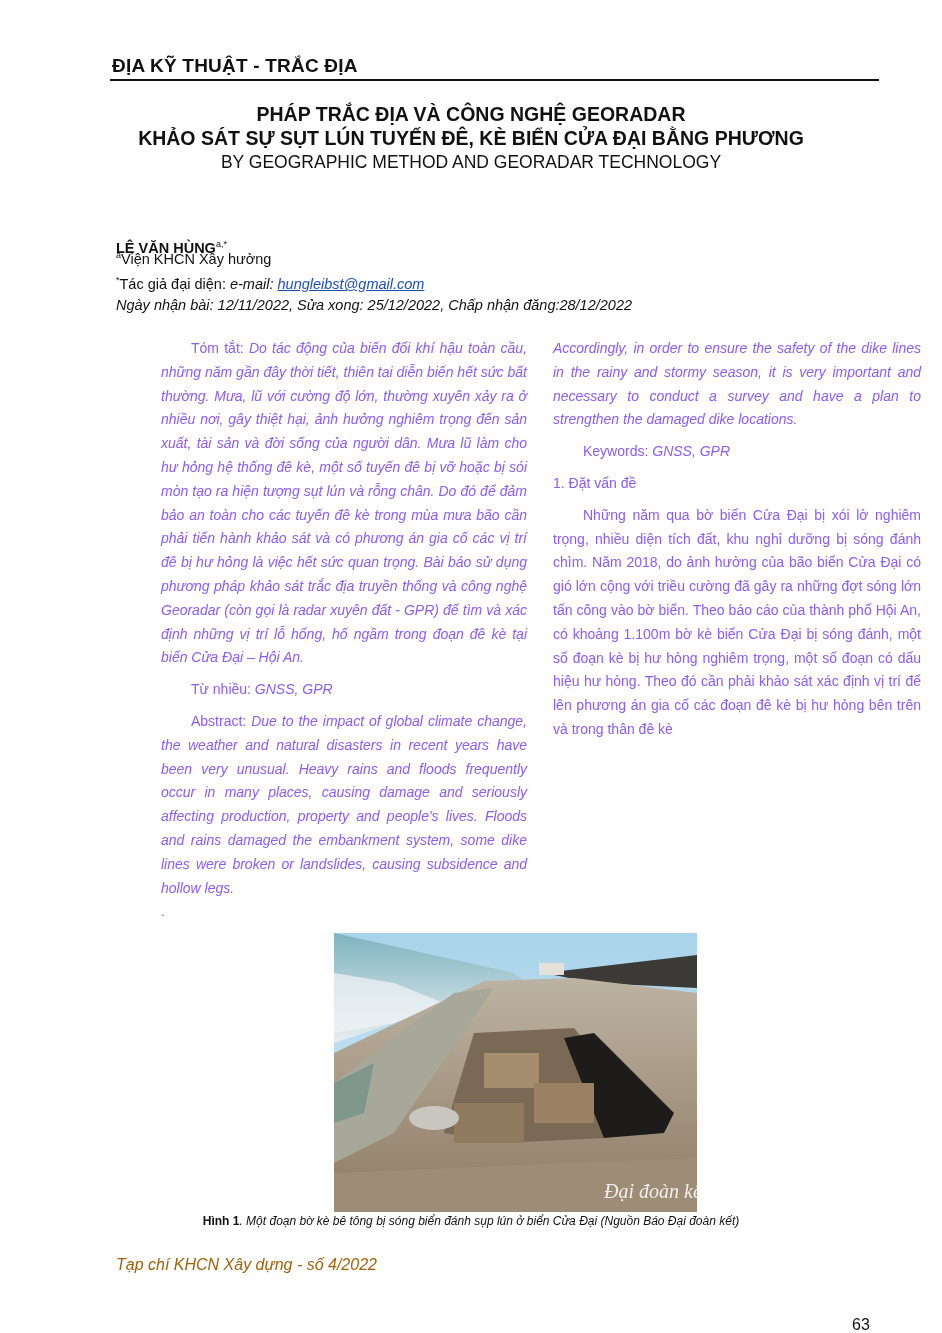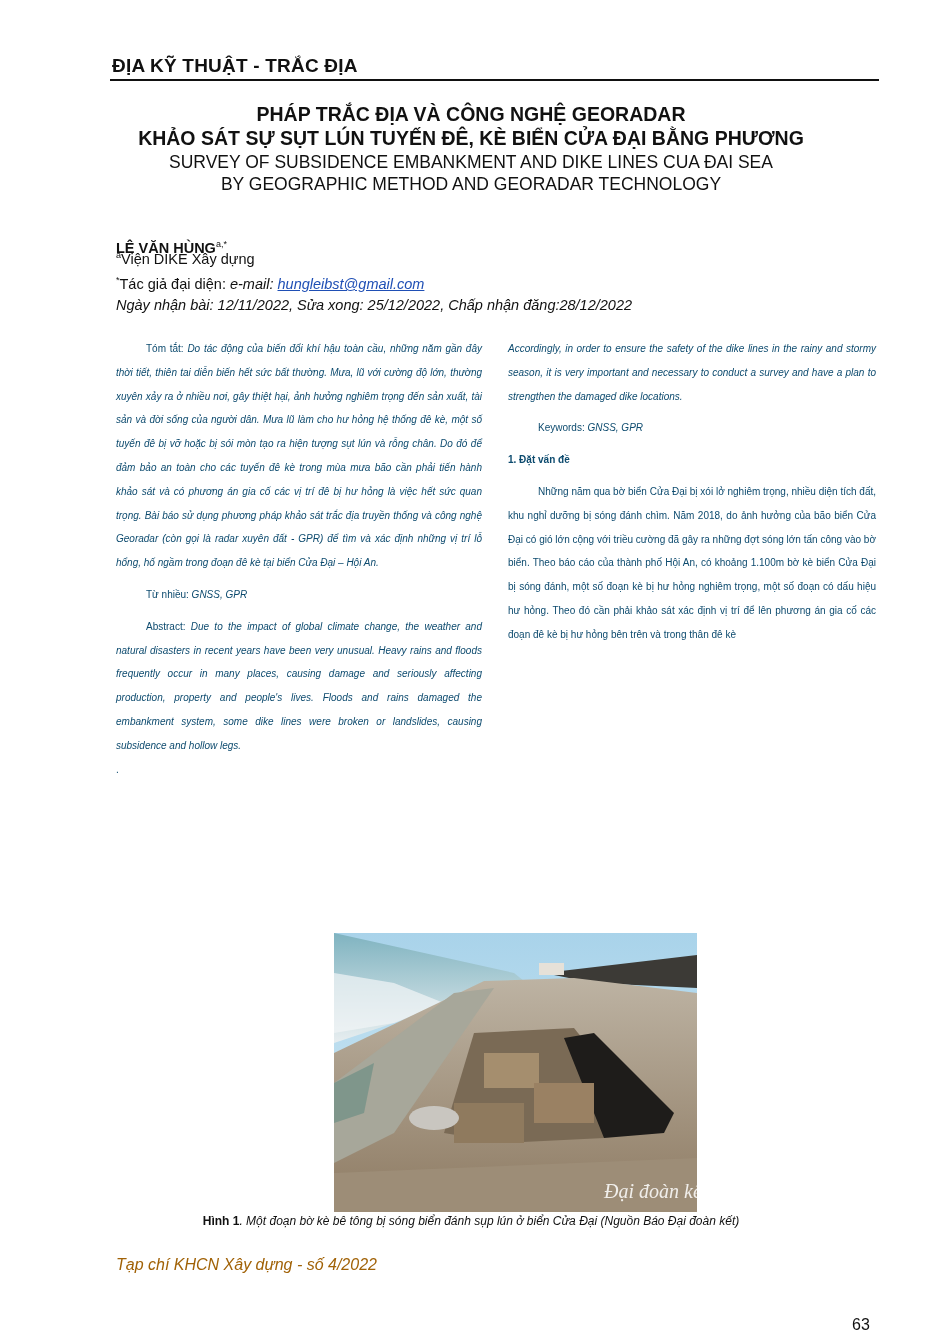--- a/index.html
+++ b/index.html
@@ -10,54 +10,53 @@
   #title-vi { left: 100px; top: 102px; width: 742px; text-align: center; font-size: 19.5px; font-weight: bold; line-height: 24px; color:#111; }
   #title-en { left: 100px; top: 151px; width: 742px; text-align: center; font-size: 17.5px; line-height: 22px; color:#111; }
   .meta { left: 116px; font-size: 14.5px; line-height: 20px; color:#111; }
   #author { top: 234px; font-weight: bold; }
   #author sup, #affil sup, #corr sup { font-size: 9px; font-weight: normal; vertical-align: 6px; }
   #affil { top: 245px; }
   #corr { top: 270px; }
   #corr .em { font-style: italic; }
   #corr a { color: #1f4fb5; text-decoration: underline; font-style: italic; }
   #dates { top: 295px; font-style: italic; }
-  .col { font-size: 10px; line-height: 23.8px; text-align: justify; color:#0c4a6e; }
+  .col { font-size: 14px; line-height: 23.8px; text-align: justify; color:#8b5cf6;margin-left:45px; }
   #col-left { left: 116px; top: 337px; width: 366px; }
   #col-right { left: 508px; top: 337px; width: 368px; }
   .col p { margin: 0; }
   .indent { text-indent: 30px; }
   .it { font-style: italic; }
   .gap { margin-top: 8px !important; }
-  .sec-head { font-weight: bold; margin-top: 8px !important; margin-bottom: 8px !important; }
+  .sec-head { font-weight: normal; margin-top: 8px !important; margin-bottom: 8px !important; }
   #figure { left: 334px; top: 933px; width: 363px; height: 279px; overflow: hidden; }
   #caption { left: 100px; top: 1213px; width: 742px; text-align: center; font-size: 12px; line-height: 16px; color:#111; }
   #caption b { font-weight: bold; }
   #footer-journal { left: 116px; top: 1256px; font-size: 16px; font-style: italic; color:#a16207; }
   #footer-page { left: 852px; top: 1316px; font-size: 16px; color:#111; }
 </style>
 </head>
 <body>
 
 <div id="section-header" class="abs">ĐỊA KỸ THUẬT - TRẮC ĐỊA</div>
 <div id="header-rule" class="abs"></div>
 
 <div id="title-vi" class="abs">
   <div>PHÁP TRẮC ĐỊA VÀ CÔNG NGHỆ GEORADAR</div>
   <div>KHẢO SÁT SỰ SỤT LÚN TUYẾN ĐÊ, KÈ BIỂN CỬA ĐẠI BẰNG PHƯƠNG</div>
 </div>
 <div id="title-en" class="abs">
-  <div>SURVEY OF SUBSIDENCE EMBANKMENT AND DIKE LINES CUA ĐAI SEA</div>
   <div>BY GEOGRAPHIC METHOD AND GEORADAR TECHNOLOGY</div>
 </div>
 
 <div id="author" class="abs meta">
   <span>LÊ VĂN HÙNG</span><sup>a,*</sup>
 </div>
 <div id="affil" class="abs meta">
-  <sup>a</sup><span>Viện DIKE Xây dựng</span>
+  <sup>a</sup><span>Viện KHCN Xây hưởng</span>
 </div>
 <div id="corr" class="abs meta">
   <sup>*</sup><span>Tác giả đại diện: </span><span class="em">e-mail: </span><a href="#">hungleibst@gmail.com</a>
 </div>
 <div id="dates" class="abs meta">Ngày nhận bài: 12/11/2022, Sửa xong: 25/12/2022, Chấp nhận đăng:28/12/2022</div>
 
 <div id="col-left" class="abs col">
   <p class="indent"><span>Tóm tắt: </span><span class="it">Do tác động của biến đổi khí hậu toàn cầu, những năm gần đây thời tiết, thiên tai diễn biến hết sức bất thường. Mưa, lũ với cường độ lớn, thường xuyên xảy ra ở nhiều nơi, gây thiệt hại, ảnh hưởng nghiêm trọng đến sản xuất, tài sản và đời sống của người dân. Mưa lũ làm cho hư hỏng hệ thống đê kè, một số tuyến đê bị vỡ hoặc bị sói mòn tạo ra hiện tượng sụt lún và rỗng chân. Do đó để đảm bảo an toàn cho các tuyến đê kè trong mùa mưa bão cần phải tiến hành khảo sát và có phương án gia cố các vị trí đê bị hư hỏng là việc hết sức quan trọng. Bài báo sử dụng phương pháp khảo sát trắc địa truyền thống và công nghệ Georadar (còn gọi là radar xuyên đất - GPR) để tìm và xác định những vị trí lỗ hổng, hố ngầm trong đoạn đê kè tại biển Cửa Đại – Hội An.</span></p>
   <p class="indent gap"><span>Từ nhiều: </span><span class="it">GNSS, GPR</span></p>
   <p class="indent gap"><span>Abstract: </span><span class="it">Due to the impact of global climate change, the weather and natural disasters in recent years have been very unusual. Heavy rains and floods frequently occur in many places, causing damage and seriously affecting production, property and people's lives. Floods and rains damaged the embankment system, some dike lines were broken or landslides, causing subsidence and hollow legs.</span></p>

